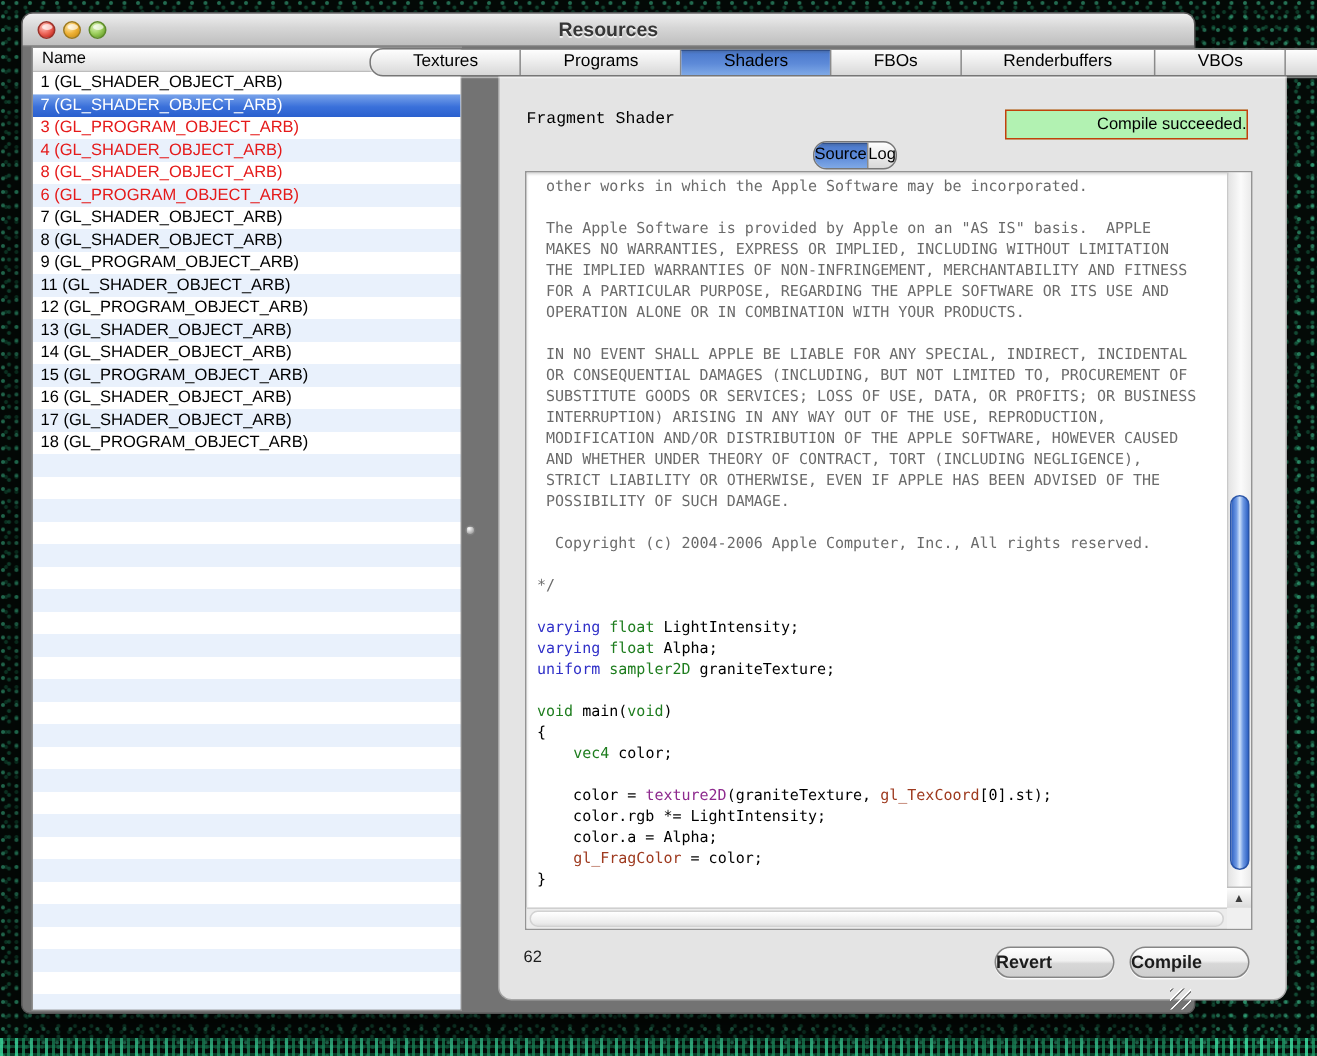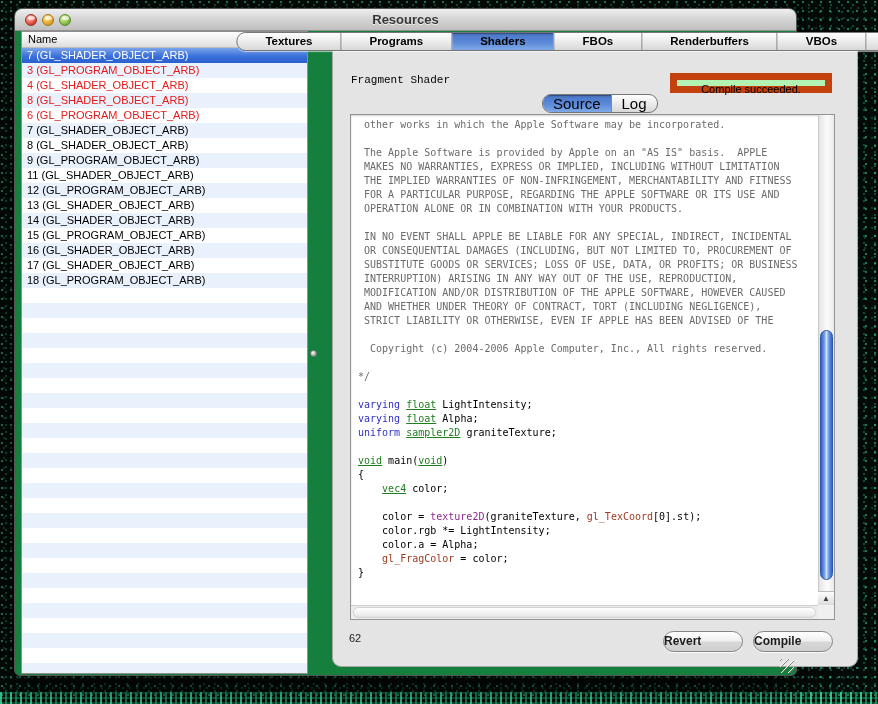--- a/index.html
+++ b/index.html
@@ -16,21 +16,21 @@
   }
   .desktop-bottom-strip{
     position:absolute; left:0; bottom:0; width:878px; height:12px;
     background:
       repeating-linear-gradient(90deg, rgba(60,220,160,.85) 0 2px, transparent 2px 5px, rgba(30,150,100,.8) 5px 7px, transparent 7px 10px),
       repeating-linear-gradient(0deg, rgba(20,120,80,.55) 0 2px, transparent 2px 5px);
   }
   
   .window{
     position:absolute; left:14px; top:8px; width:783px; height:668px;
-    background:#15803d;
+    background:#737373;
     border:1px solid #555;
     border-radius:8px 8px 6px 6px;
     box-shadow:0 12px 30px rgba(0,0,0,.65);
   }
   .titlebar{
     position:absolute; left:0; top:0; right:0; height:22px;
     border-radius:7px 7px 0 0;
     background:linear-gradient(#efefef, #d6d6d6 45%, #bfbfbf);
     border-bottom:1px solid #8f8f8f;
   }
@@ -82,40 +82,40 @@
     box-shadow:inset 0 1px 0 rgba(255,255,255,.65);
   }
   .tab-strip{
     position:absolute; top:-10px; left:50%; transform:translateX(-50%);
     display:flex; height:19px; border:1px solid #767676; border-radius:9px;
     background:linear-gradient(#fefefe, #ececec 50%, #d8d8d8);
     overflow:hidden; box-shadow:0 1px 1px rgba(255,255,255,.6);
   }
   .tab{
     padding:0 28px; font-size:11.5px; line-height:17px; color:#000;
-    border-right:1px solid #8a8a8a; white-space:nowrap;font-weight:bold;
+    border-right:1px solid #8a8a8a; white-space:nowrap;
   }
   .tab:last-child{ border-right:none; }
   .tab.selected{
     background:linear-gradient(#44659e 0%, #4e7cce 18%, #5d8ad8 55%, #7fa9e6 100%);
     box-shadow:inset 0 1px 0 #31508a;
   }
   .frag-label{ position:absolute; left:18px; top:32px; font-size:11px; color:#000;font-family:Liberation Mono, monospace; }
   .status-badge{
     position:absolute; left:337px; top:31px; width:162px; height:20px;
-    background:#b2f2b2; border:7px solid #c2410c;
-    font-size:11px; line-height:18px; text-align:center; color:#000;
+    background:#b2f2b2; border:1px solid #c2410c;
+    font-size:11px; line-height:18px; text-align:right; color:#000;
   }
   .view-tab-strip{
     position:absolute; top:52px; left:209px;
     display:flex; height:19px; border:1px solid #767676; border-radius:9px;
     background:linear-gradient(#fefefe, #ececec 50%, #d8d8d8);
     overflow:hidden;
   }
-  .view-tab{ padding:0 10px; font-size:15px; line-height:17px; color:#000;
+  .view-tab{ padding:0 0; font-size:11px; line-height:17px; color:#000;
     border-right:1px solid #8a8a8a; }
   .view-tab:last-child{ border-right:none; }
   .view-tab.selected{
     background:linear-gradient(#44659e 0%, #4e7cce 18%, #5d8ad8 55%, #7fa9e6 100%);
     box-shadow:inset 0 1px 0 #31508a;
   }
 
   
   .editor{
     position:absolute; left:17px; top:72px; width:485px; height:506px;
@@ -123,21 +123,21 @@
     box-shadow:inset 0 1px 2px rgba(0,0,0,.18);
   }
   .code-pane{
     position:absolute; left:0; top:0; right:16px; bottom:14px; overflow:hidden;
     padding:3px 0 0 7px;
     font-family:"DejaVu Sans Mono", monospace; font-size:10px;
   }
   .code-line{ height:14px; line-height:14px; white-space:pre; }
   .seg-cm{ color:#6b6b6b; }
   .seg-kw{ color:#3030c8; }
-  .seg-ty{ color:#1e7d1e;text-decoration:underline; }
+  .seg-ty{ color:#1e7d1e; }
   .seg-fn{ color:#8e2a8e; }
   .seg-gl{ color:#9e3a1f; }
   .seg-pl{ color:#000; }
 
   .vscroll{
     position:absolute; right:0; top:0; width:16px; height:492px;
     background:linear-gradient(90deg,#e4e4e4,#fbfbfb 55%,#eaeaea);
     border-left:1px solid #c9c9c9; border-radius:0 0 0 0;
   }
   .vthumb{
@@ -191,20 +191,21 @@
   <div class="titlebar">
     <span class="traffic t-close"></span>
     <span class="traffic t-min"></span>
     <span class="traffic t-zoom"></span>
     <div class="window-title">Resources</div>
   </div>
 
   <div class="list-box">
     <div class="list-header">Name</div>
     <div class="list-rows" id="list-rows">
+        <div class="list-row">1 (GL_SHADER_OBJECT_ARB)</div>
         <div class="list-row selected">7 (GL_SHADER_OBJECT_ARB)</div>
         <div class="list-row red">3 (GL_PROGRAM_OBJECT_ARB)</div>
         <div class="list-row red">4 (GL_SHADER_OBJECT_ARB)</div>
         <div class="list-row red">8 (GL_SHADER_OBJECT_ARB)</div>
         <div class="list-row red">6 (GL_PROGRAM_OBJECT_ARB)</div>
         <div class="list-row">7 (GL_SHADER_OBJECT_ARB)</div>
         <div class="list-row">8 (GL_SHADER_OBJECT_ARB)</div>
         <div class="list-row">9 (GL_PROGRAM_OBJECT_ARB)</div>
         <div class="list-row">11 (GL_SHADER_OBJECT_ARB)</div>
         <div class="list-row">12 (GL_PROGRAM_OBJECT_ARB)</div>
@@ -250,20 +251,21 @@
           <div class="code-line"><span class="seg-cm"> FOR A PARTICULAR PURPOSE, REGARDING THE APPLE SOFTWARE OR ITS USE AND</span></div>
           <div class="code-line"><span class="seg-cm"> OPERATION ALONE OR IN COMBINATION WITH YOUR PRODUCTS.</span></div>
           <div class="code-line">&nbsp;</div>
           <div class="code-line"><span class="seg-cm"> IN NO EVENT SHALL APPLE BE LIABLE FOR ANY SPECIAL, INDIRECT, INCIDENTAL</span></div>
           <div class="code-line"><span class="seg-cm"> OR CONSEQUENTIAL DAMAGES (INCLUDING, BUT NOT LIMITED TO, PROCUREMENT OF</span></div>
           <div class="code-line"><span class="seg-cm"> SUBSTITUTE GOODS OR SERVICES; LOSS OF USE, DATA, OR PROFITS; OR BUSINESS</span></div>
           <div class="code-line"><span class="seg-cm"> INTERRUPTION) ARISING IN ANY WAY OUT OF THE USE, REPRODUCTION,</span></div>
           <div class="code-line"><span class="seg-cm"> MODIFICATION AND/OR DISTRIBUTION OF THE APPLE SOFTWARE, HOWEVER CAUSED</span></div>
           <div class="code-line"><span class="seg-cm"> AND WHETHER UNDER THEORY OF CONTRACT, TORT (INCLUDING NEGLIGENCE),</span></div>
           <div class="code-line"><span class="seg-cm"> STRICT LIABILITY OR OTHERWISE, EVEN IF APPLE HAS BEEN ADVISED OF THE</span></div>
+          <div class="code-line"><span class="seg-cm"> POSSIBILITY OF SUCH DAMAGE.</span></div>
           <div class="code-line">&nbsp;</div>
           <div class="code-line"><span class="seg-cm">  Copyright (c) 2004-2006 Apple Computer, Inc., All rights reserved.</span></div>
           <div class="code-line">&nbsp;</div>
           <div class="code-line"><span class="seg-cm">*/</span></div>
           <div class="code-line">&nbsp;</div>
           <div class="code-line"><span class="seg-kw">varying</span><span class="seg-pl"> </span><span class="seg-ty">float</span><span class="seg-pl"> LightIntensity;</span></div>
           <div class="code-line"><span class="seg-kw">varying</span><span class="seg-pl"> </span><span class="seg-ty">float</span><span class="seg-pl"> Alpha;</span></div>
           <div class="code-line"><span class="seg-kw">uniform</span><span class="seg-pl"> </span><span class="seg-ty">sampler2D</span><span class="seg-pl"> graniteTexture;</span></div>
           <div class="code-line">&nbsp;</div>
           <div class="code-line"><span class="seg-ty">void</span><span class="seg-pl"> main(</span><span class="seg-ty">void</span><span class="seg-pl">)</span></div>

